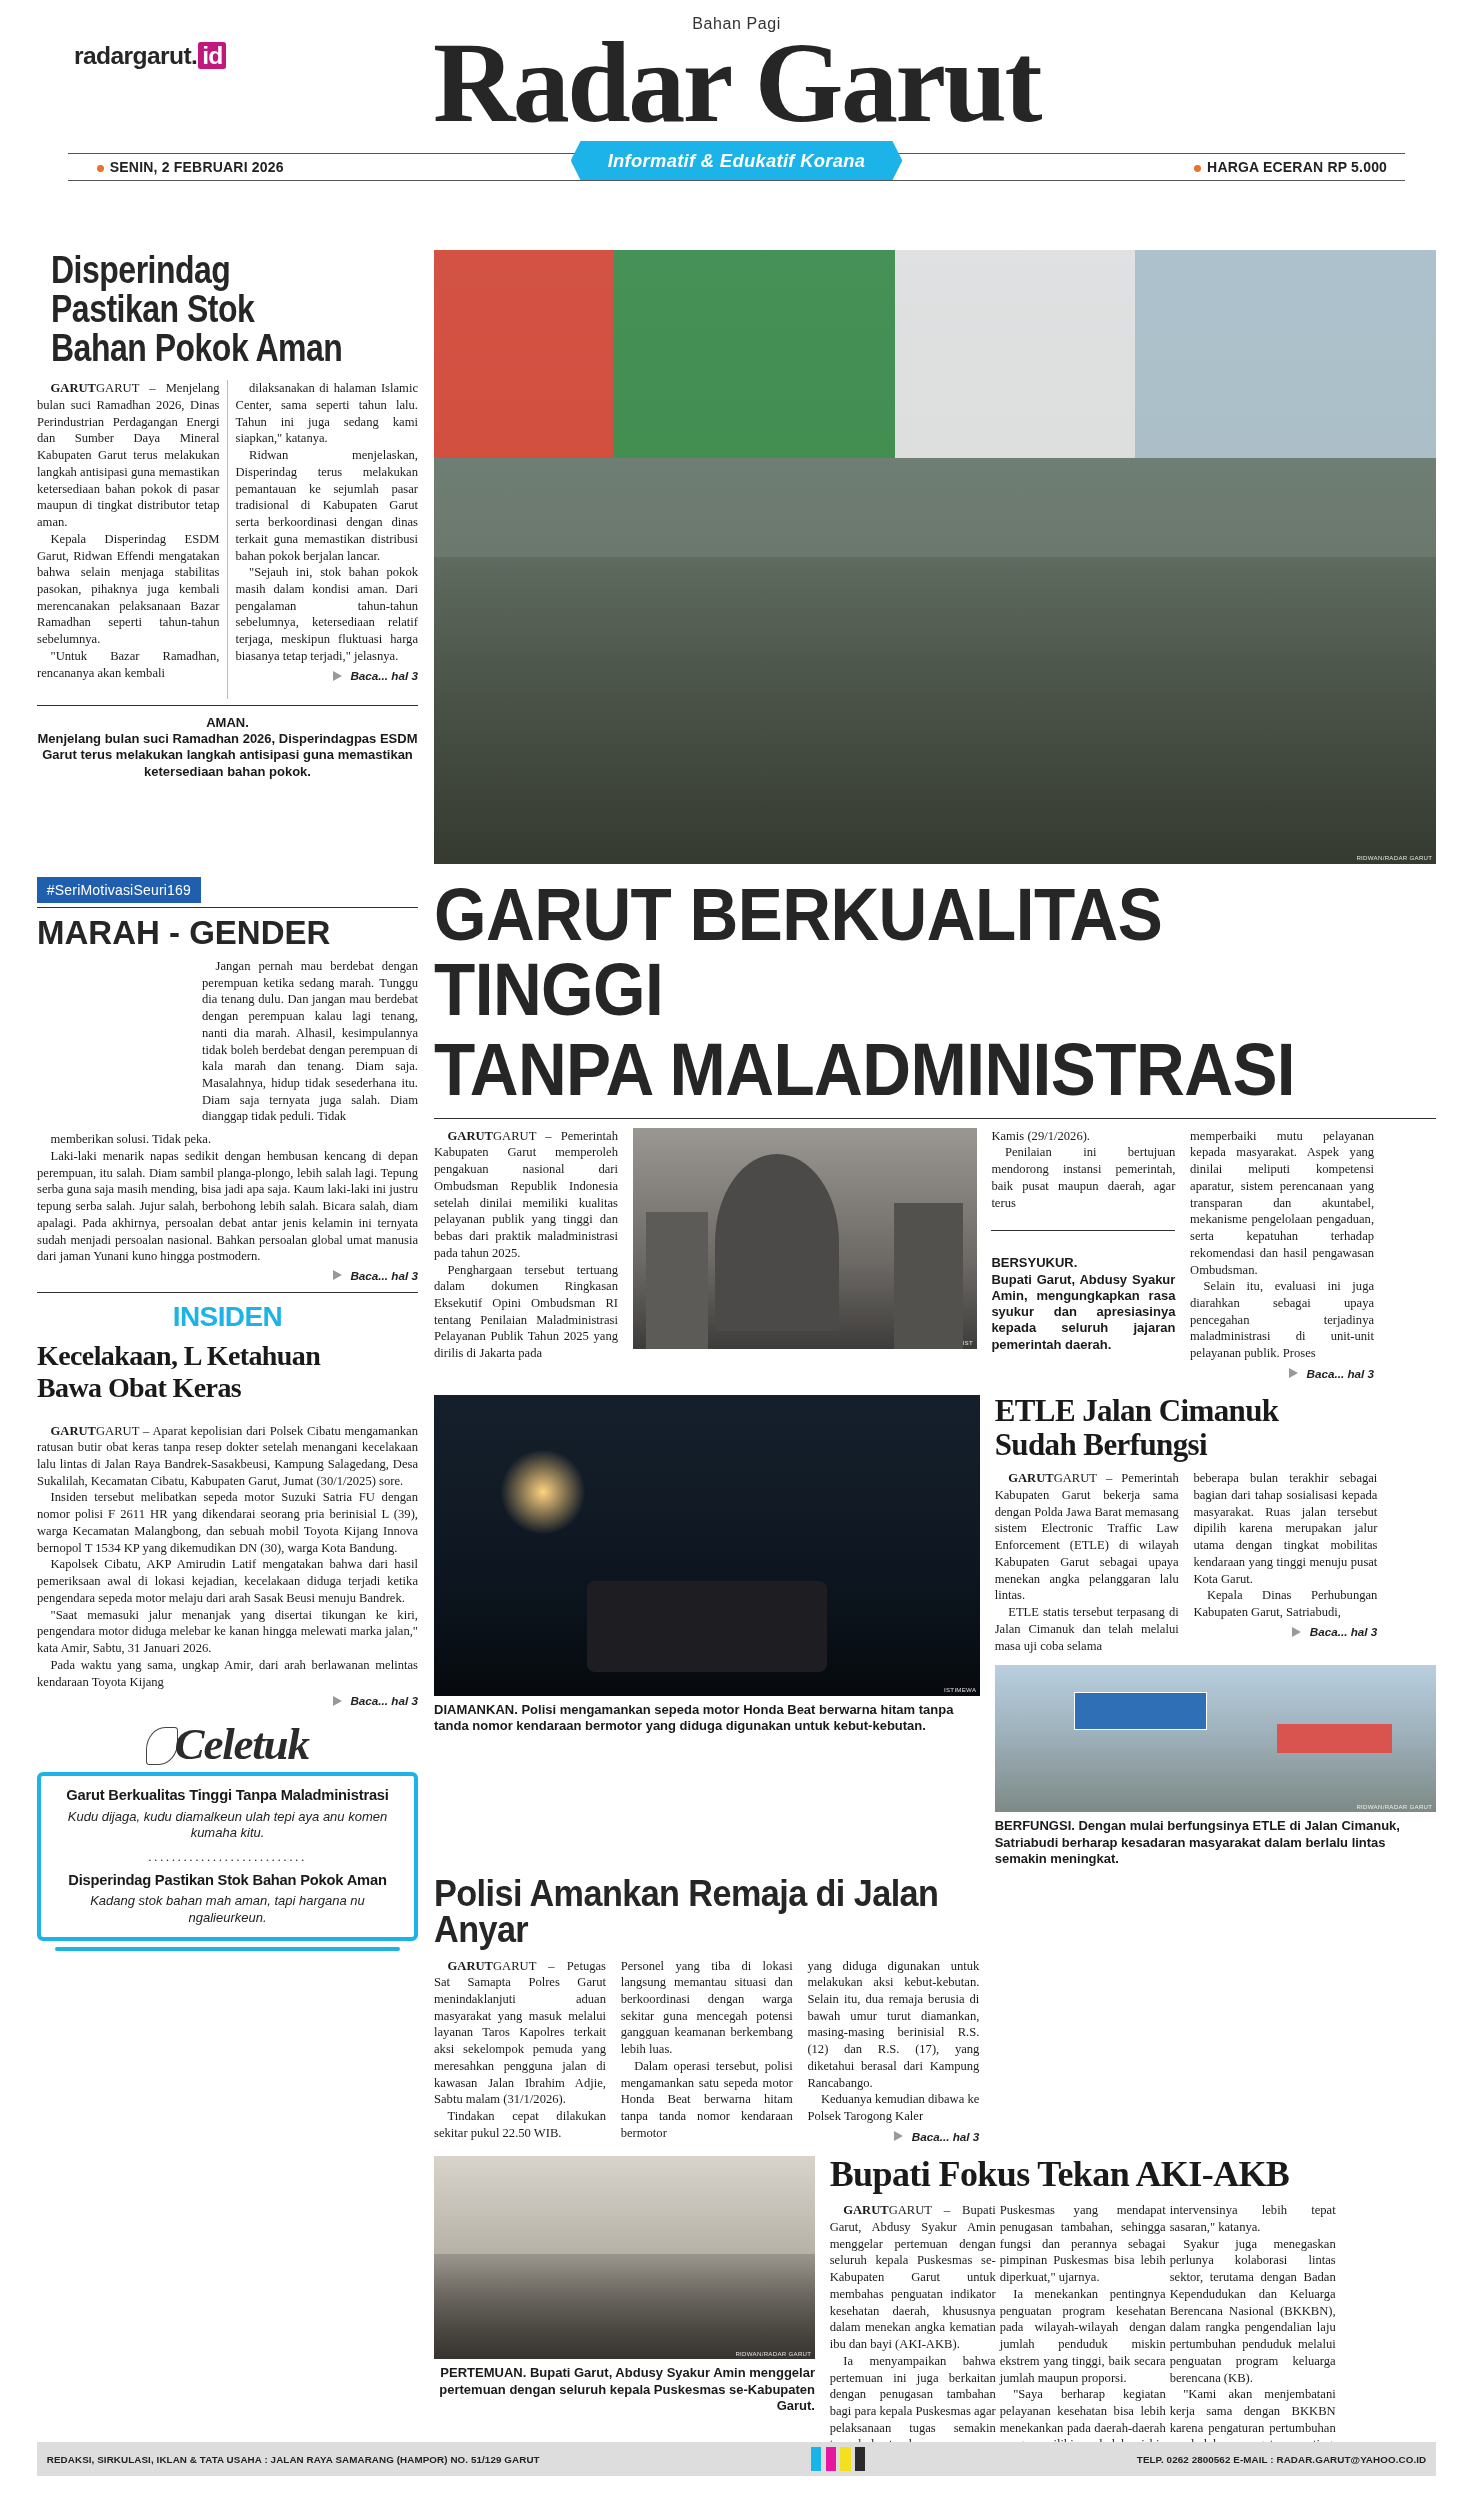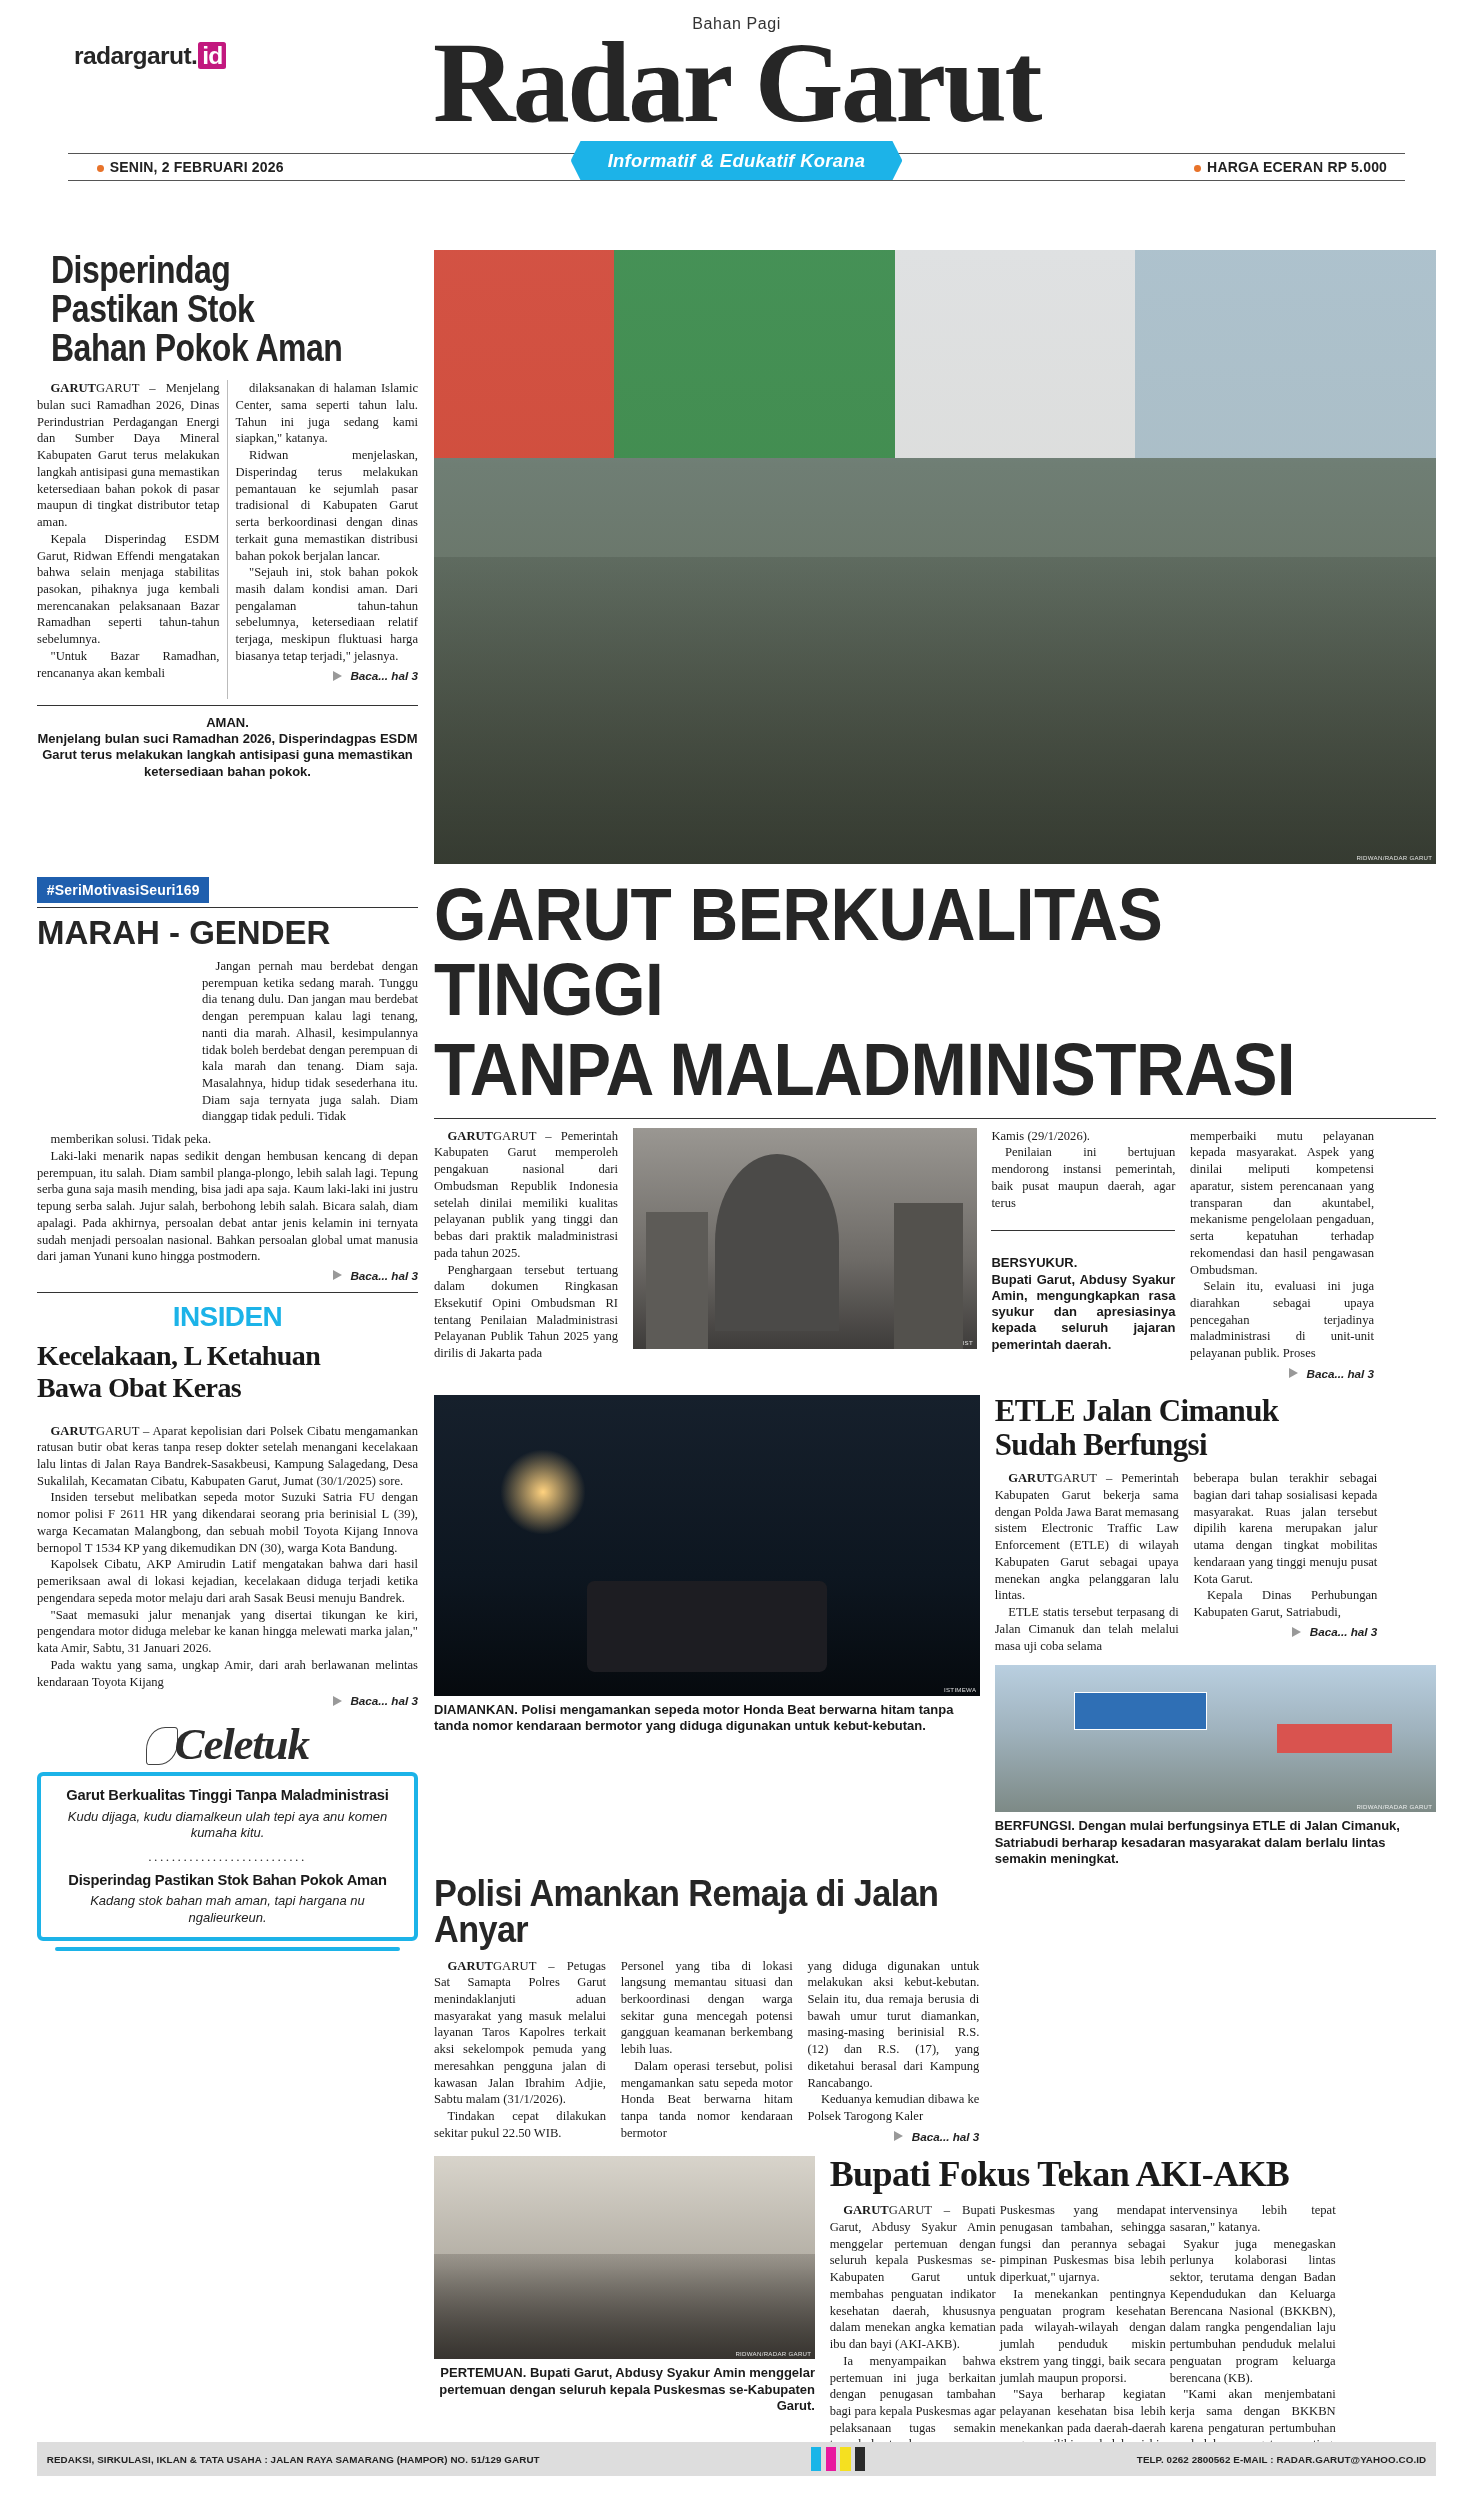--- a/index.html
+++ b/index.html
@@ -104,21 +104,21 @@
   .top-right { flex:1; }
   .two-col { column-count:2; column-gap:16px; column-rule:0.6px solid #bbb; }
 
   
   .mid-sec { display:flex; gap:16px; margin-top:13.5px; }
   .mid-left { width:381px; }
   .mid-right { flex:1; }
 
   .tag-chip {
     display:inline-block; background:#1f5fae; color:#fff;
-    font-family:"Liberation Sans",sans-serif; font-weight:bold; font-size:14px;
+    font-family:"Liberation Sans",sans-serif; font-weight:normal; font-size:14px;
     padding:4.9px 9.8px; letter-spacing:0.2px;
   }
 
   .portrait {
     width:123px; height:129px; border:1.2px solid #333; background:#f2f2f2;
     position:relative; overflow:hidden; float:left; margin:3.7px 8.6px 2.5px 24.6px;
   }
   .portrait-cap {
     font-family:"Liberation Serif",serif; font-weight:bold; font-size:10.4px;
     text-align:center; width:123px; margin-left:24.6px; margin-top:2.5px;

